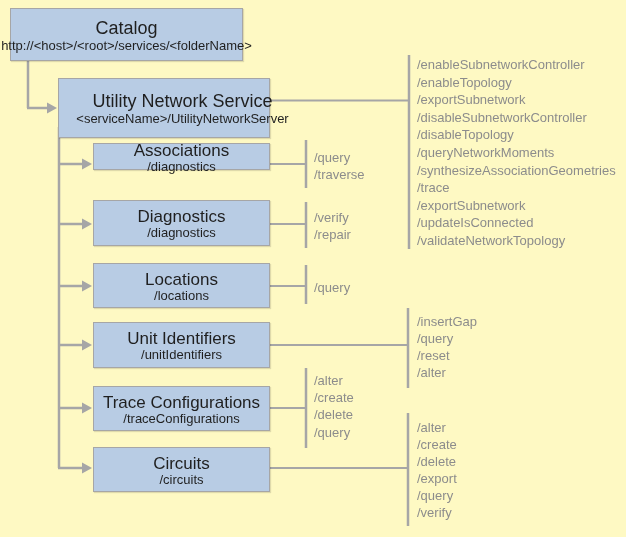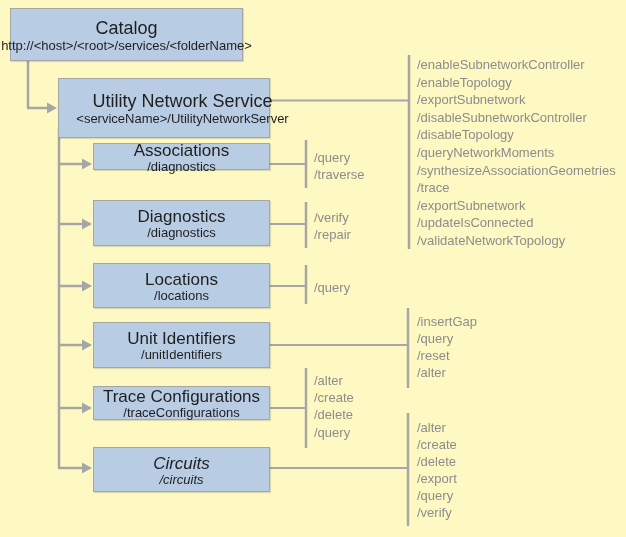--- a/index.html
+++ b/index.html
@@ -155,26 +155,26 @@
   <div class="node" style="left:93px;top:263px;width:177px;height:45px;justify-content:center;">
     <div class="node-title">Locations</div>
     <div class="node-sub">/locations</div>
   </div>
 
   <div class="node" style="left:93px;top:322px;width:177px;height:46px;">
     <div class="node-title">Unit Identifiers</div>
     <div class="node-sub">/unitIdentifiers</div>
   </div>
 
-  <div class="node" style="left:93px;top:386px;width:177px;height:34px;align-items:center;">
+  <div class="node" style="left:93px;top:386px;width:177px;height:45px;align-items:center;">
     <div class="node-title">Trace Configurations</div>
     <div class="node-sub">/traceConfigurations</div>
   </div>
 
-  <div class="node" style="left:93px;top:447px;width:177px;height:45px;font-style:italic;">
+  <div class="node" style="left:93px;top:447px;width:177px;height:45px;">
     <div class="node-title">Circuits</div>
     <div class="node-sub">/circuits</div>
   </div>
 
   <div class="ops" style="left:417px;top:56px;line-height:17.6px;">
     <div class="op">/enableSubnetworkController</div>
     <div class="op">/enableTopology</div>
     <div class="op">/exportSubnetwork</div>
     <div class="op">/disableSubnetworkController</div>
     <div class="op">/disableTopology</div>

